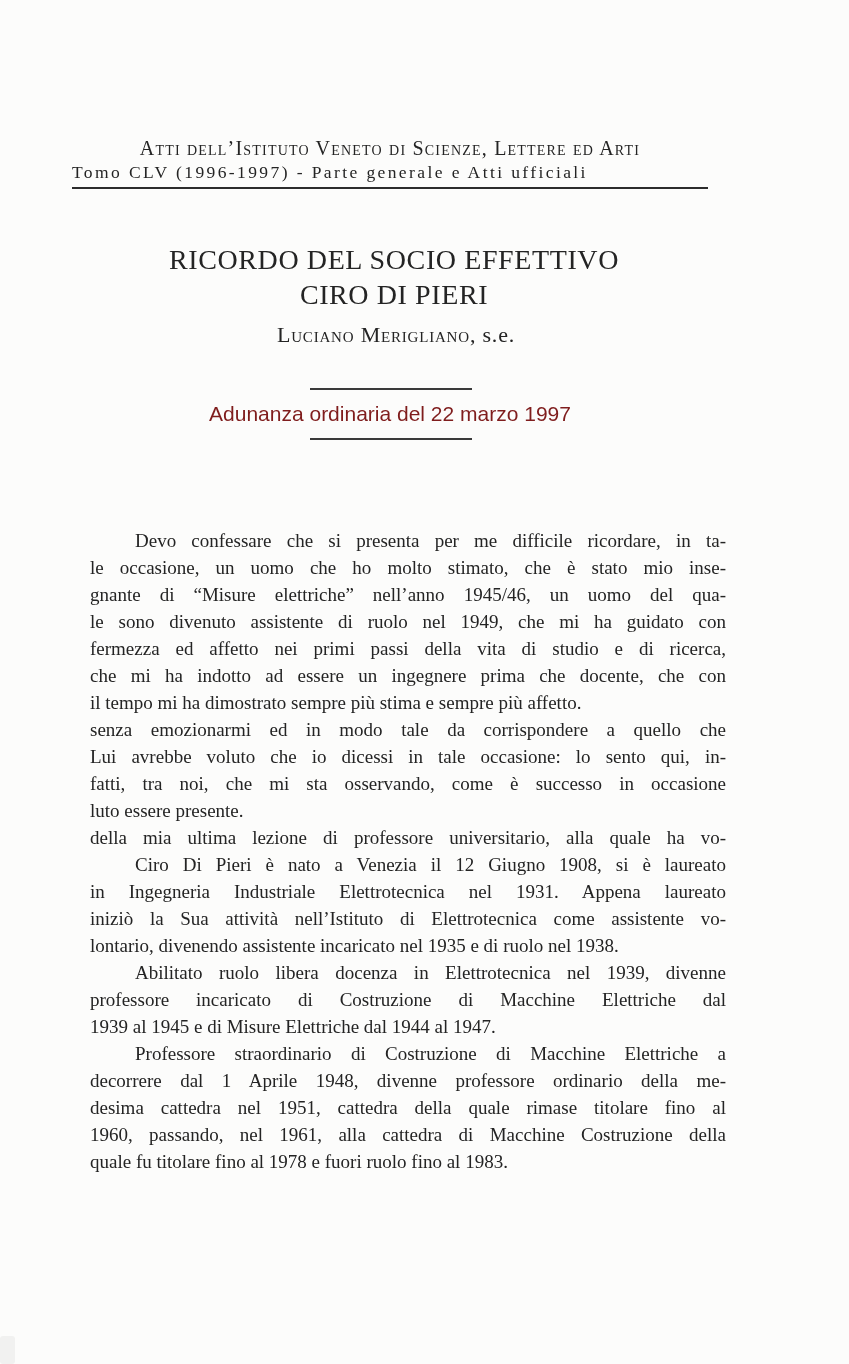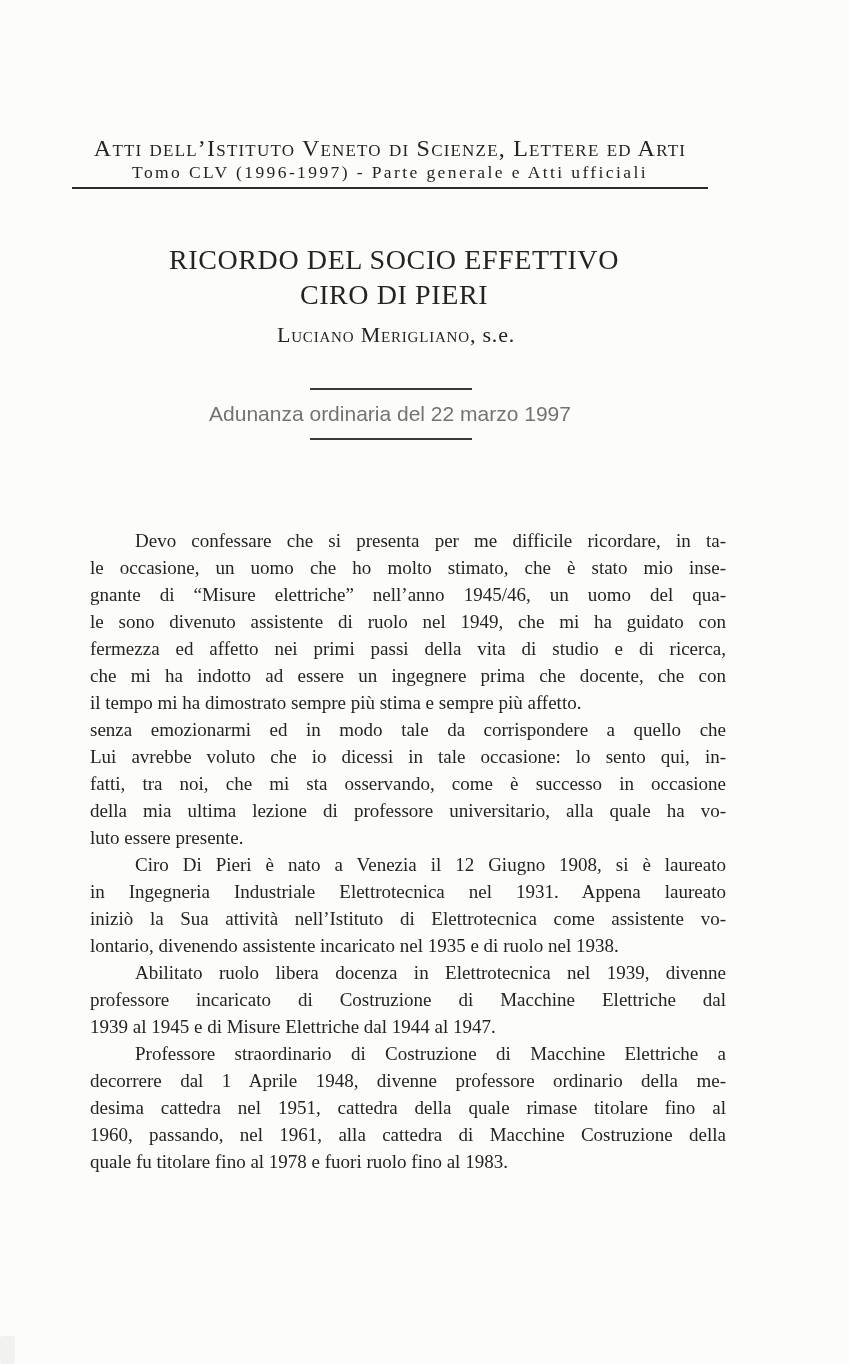--- a/index.html
+++ b/index.html
@@ -14,29 +14,29 @@
   .page { position: absolute; inset: 0; }
   .column {
     position: absolute;
     left: 72px; top: 0;
     width: 636px; height: 1364px;
   }
   
   .journal-header { position: absolute; top: 136px; left: 0; width: 636px; }
   .journal-line1 {
     font-variant: small-caps;
-    font-size: 24px; line-height: 24px;
+    font-size: 20px; line-height: 24px;
     letter-spacing: 1.2px;
     text-align: center;
     white-space: nowrap;
   }
   .journal-line2 {
     font-size: 17.5px; line-height: 24px;
     letter-spacing: 2.4px;
-    text-align: center;
+    text-align: left;
     white-space: nowrap;
   }
   .header-rule {
     margin-top: 3px;
     border-top: 2.5px solid #2c2c2c;
     width: 636px;
   }
   
   .article-title {
     position: absolute; top: 238px; left: 0; width: 636px;
@@ -60,21 +60,21 @@
     width: 162px;
     border-top: 2px solid #3a3a3a;
   }
   .rule-top { top: 388px; }
   .rule-bottom { top: 438px; }
   .session-line {
     position: absolute; top: 401px; left: 0; width: 636px;
     font-family: "Liberation Sans", sans-serif;
     font-size: 21px; line-height: 26px;
     text-align: center;
-    color: #737373;
+    color: #7f1d1d;
   }
   
   .body-text {
     position: absolute; top: 527px; left: 4px; width: 636px;
     font-size: 19px;
     margin-left: 14px;
   }
   .para { margin: 0; }
   .line {
     height: 27px; line-height: 27px;
@@ -125,22 +125,22 @@
           <div class="line">gnante di “Misure elettriche” nell’anno 1945/46, un uomo del qua-</div>
           <div class="line">le sono divenuto assistente di ruolo nel 1949, che mi ha guidato con</div>
           <div class="line">fermezza ed affetto nei primi passi della vita di studio e di ricerca,</div>
           <div class="line">che mi ha indotto ad essere un ingegnere prima che docente, che con</div>
           <div class="line last">il tempo mi ha dimostrato sempre più stima e sempre più affetto.</div>
         </div>
         <div class="para">
           <div class="line">senza emozionarmi ed in modo tale da corrispondere a quello che</div>
           <div class="line">Lui avrebbe voluto che io dicessi in tale occasione: lo sento qui, in-</div>
           <div class="line">fatti, tra noi, che mi sta osservando, come è successo in occasione</div>
+          <div class="line last">luto essere presente.</div>
           <div class="line">della mia ultima lezione di professore universitario, alla quale ha vo-</div>
-          <div class="line last">luto essere presente.</div>
         </div>
         <div class="para">
           <div class="line first">Ciro Di Pieri è nato a Venezia il 12 Giugno 1908, si è laureato</div>
           <div class="line">in Ingegneria Industriale Elettrotecnica nel 1931. Appena laureato</div>
           <div class="line">iniziò la Sua attività nell’Istituto di Elettrotecnica come assistente vo-</div>
           <div class="line last">lontario, divenendo assistente incaricato nel 1935 e di ruolo nel 1938.</div>
         </div>
         <div class="para">
           <div class="line first">Abilitato ruolo libera docenza in Elettrotecnica nel 1939, divenne</div>
           <div class="line">professore incaricato di Costruzione di Macchine Elettriche  dal</div>

